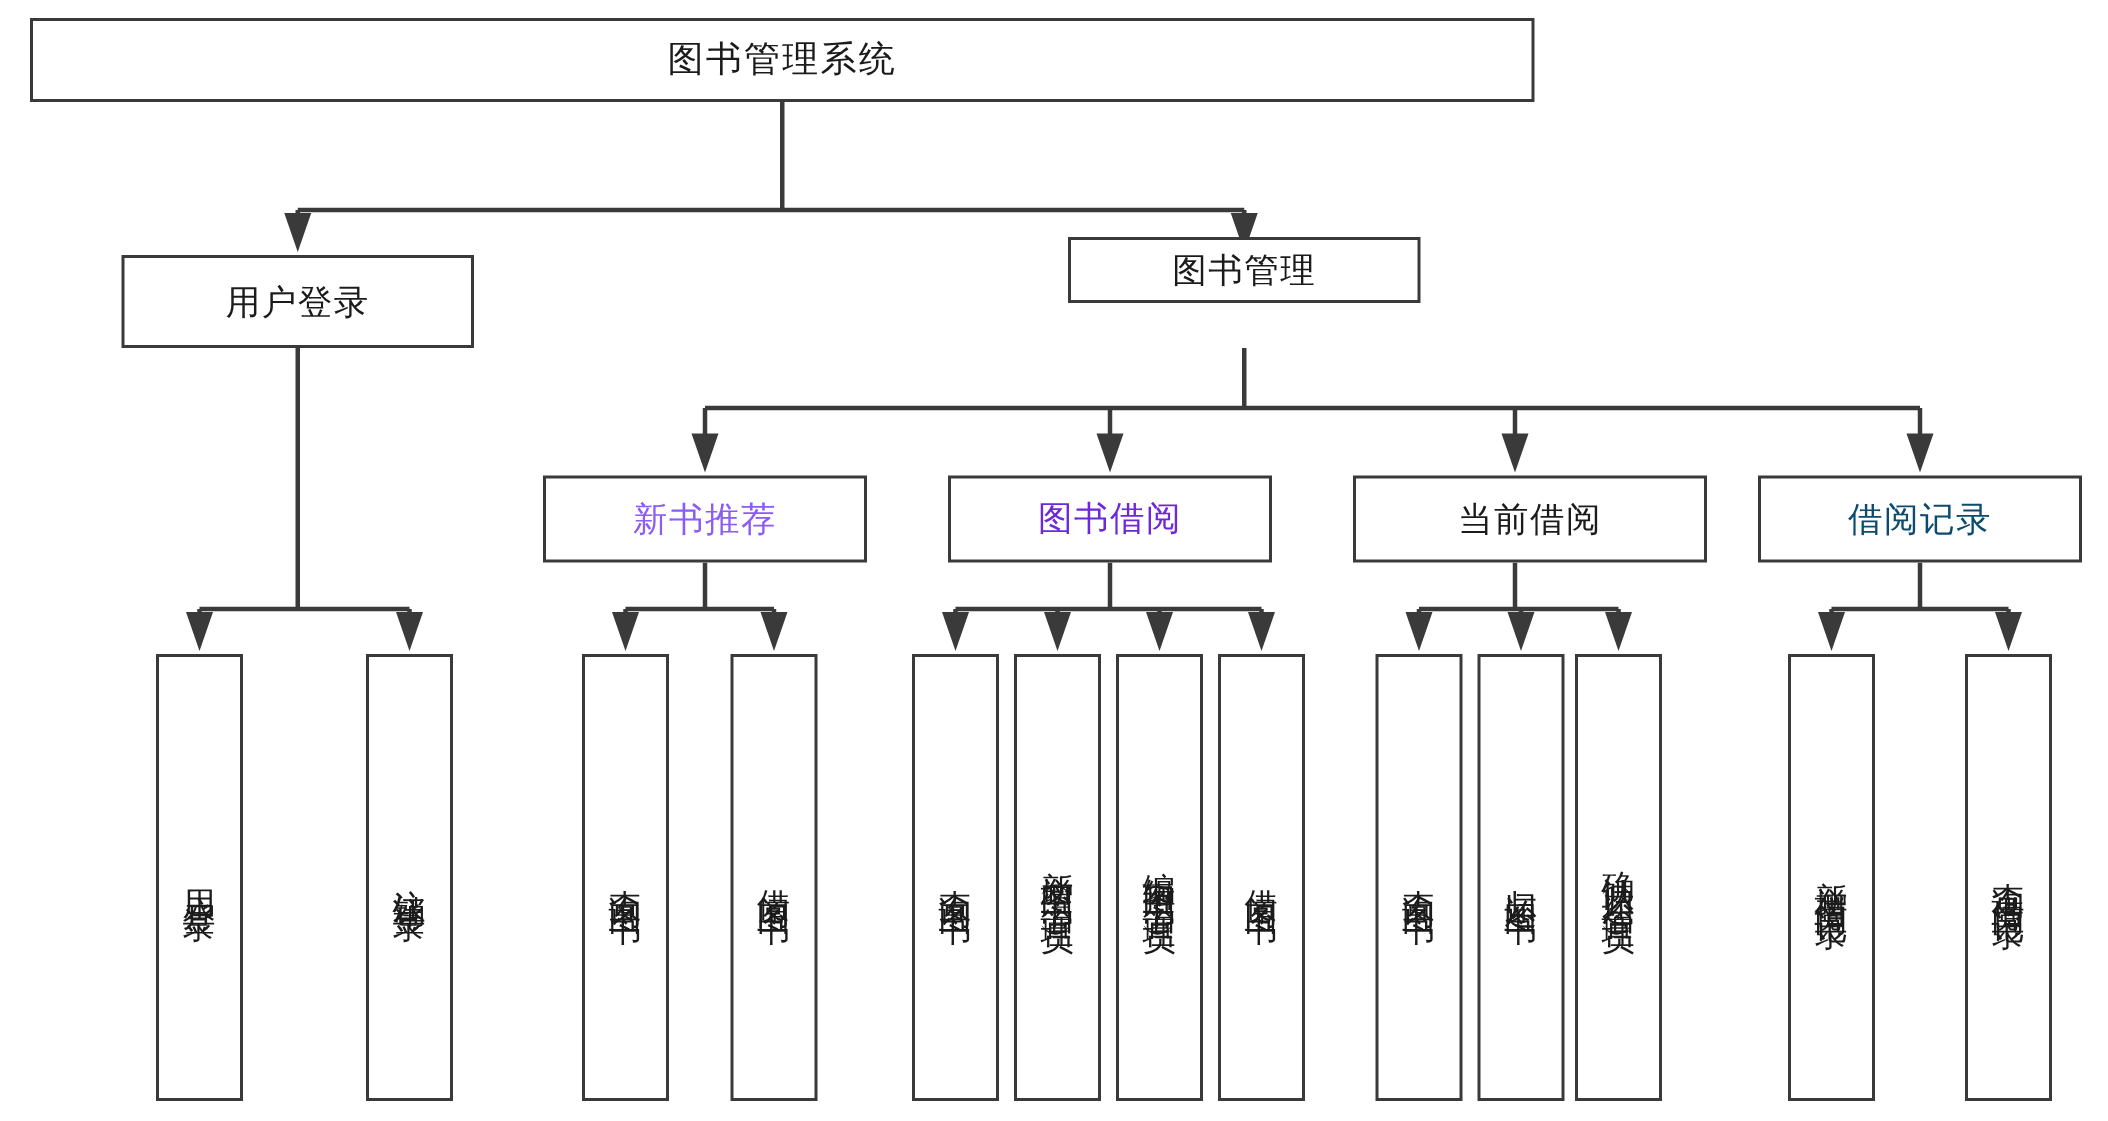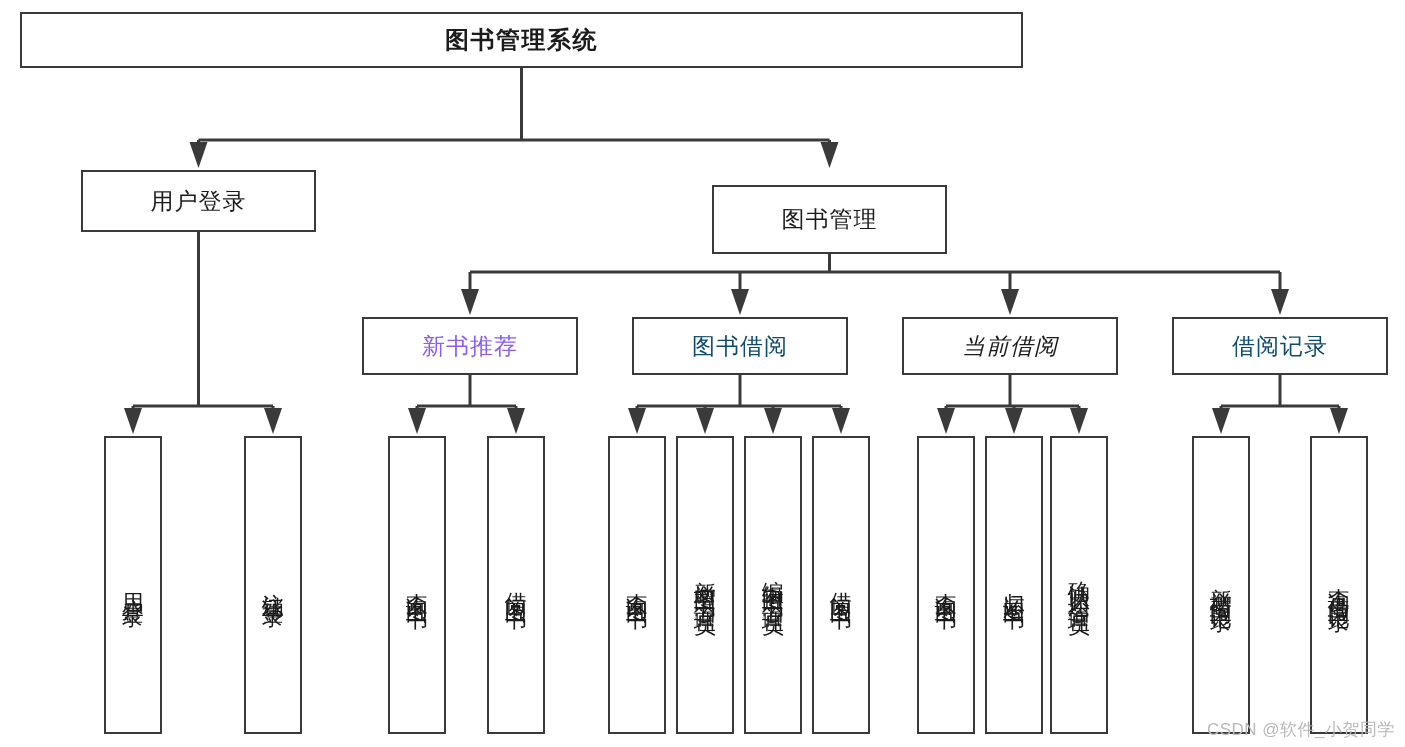--- a/index.html
+++ b/index.html
@@ -51,21 +51,20 @@
   }
   .node.vertical .node-label {
     writing-mode: vertical-rl;
     text-orientation: upright;
     font-size: 22px;
     letter-spacing: 5px;
   }
   .node.title .node-label {
     font-size: 24px;
     letter-spacing: 1.5px;
-    font-weight: bold;
   }
   .watermark {
     position: absolute;
     right: 10px;
     bottom: 6px;
     font-size: 17px;
     color: #b9b9b9;
     letter-spacing: 0.5px;
     font-family: "Liberation Sans", "DejaVu Sans", sans-serif;
     white-space: nowrap;
@@ -129,30 +128,30 @@
       <line x1="1339" y1="406" x2="1339" y2="410" stroke="#3a3a3a" stroke-width="3"></line>
       <polygon points="1330,408 1348,408 1339,434" fill="#3a3a3a"></polygon>
     </svg>
   <div id="node-layer">
       <div class="node horizontal title" style="left: 20px; top: 12px; width: 1003px; height: 56px; border-color: rgb(58, 58, 58); background: rgb(255, 255, 255);">
         <span class="node-label" style="color: rgb(27, 27, 27);">图书管理系统</span>
       </div>
       <div class="node horizontal" style="left: 81px; top: 170px; width: 235px; height: 62px; border-color: rgb(58, 58, 58); background: rgb(255, 255, 255);">
         <span class="node-label" style="color: rgb(27, 27, 27);">用户登录</span>
       </div>
-      <div class="node horizontal" style="left: 712px; top: 185px; width: 235px; height: 69px; border-color: rgb(58, 58, 58); background: rgb(255, 255, 255);">
+      <div class="node horizontal" style="left: 712px; top: 158px; width: 235px; height: 44px; border-color: rgb(58, 58, 58); background: rgb(255, 255, 255);">
         <span class="node-label" style="color: rgb(27, 27, 27);">图书管理</span>
       </div>
       <div class="node horizontal" style="left: 362px; top: 317px; width: 216px; height: 58px; border-color: rgb(58, 58, 58); background: rgb(255, 255, 255);">
         <span class="node-label" style="color: #8b5cf6;">新书推荐</span>
       </div>
       <div class="node horizontal" style="left: 632px; top: 317px; width: 216px; height: 58px; border-color: rgb(58, 58, 58); background: rgb(255, 255, 255);">
-        <span class="node-label" style="color: #0c4a6e;">图书借阅</span>
+        <span class="node-label" style="color: #6d28d9; font-family: Liberation Serif, serif;">图书借阅</span>
       </div>
-      <div class="node horizontal" style="left: 902px; top: 317px; width: 216px; height: 58px; border-color: rgb(58, 58, 58); background: rgb(255, 255, 255); font-style: italic;">
+      <div class="node horizontal" style="left: 902px; top: 317px; width: 236px; height: 58px; border-color: rgb(58, 58, 58); background: rgb(255, 255, 255);">
         <span class="node-label" style="color: rgb(27, 27, 27);">当前借阅</span>
       </div>
       <div class="node horizontal" style="left: 1172px; top: 317px; width: 216px; height: 58px; border-color: rgb(58, 58, 58); background: rgb(255, 255, 255);">
         <span class="node-label" style="color: #0c4a6e;">借阅记录</span>
       </div>
       <div class="node vertical" style="left: 104px; top: 436px; width: 58px; height: 298px; border-color: rgb(58, 58, 58); background: rgb(255, 255, 255);">
         <span class="node-label" style="color: rgb(27, 27, 27);">用户登录</span>
       </div>
       <div class="node vertical" style="left: 244px; top: 436px; width: 58px; height: 298px; border-color: rgb(58, 58, 58); background: rgb(255, 255, 255);">
         <span class="node-label" style="color: rgb(27, 27, 27);">注销登录</span>
@@ -184,14 +183,13 @@
       <div class="node vertical" style="left: 1050px; top: 436px; width: 58px; height: 298px; border-color: rgb(58, 58, 58); background: rgb(255, 255, 255);">
         <span class="node-label" style="color: rgb(27, 27, 27);">确认归还（管理员）</span>
       </div>
       <div class="node vertical" style="left: 1192px; top: 436px; width: 58px; height: 298px; border-color: rgb(58, 58, 58); background: rgb(255, 255, 255);">
         <span class="node-label" style="color: rgb(27, 27, 27);">新增借阅记录</span>
       </div>
       <div class="node vertical" style="left: 1310px; top: 436px; width: 58px; height: 298px; border-color: rgb(58, 58, 58); background: rgb(255, 255, 255);">
         <span class="node-label" style="color: rgb(27, 27, 27);">查询借阅记录</span>
       </div>
     </div>
-  <div class="watermark">CSDN @软件_小贺同学</div>
 </div>
 
 </body></html>

